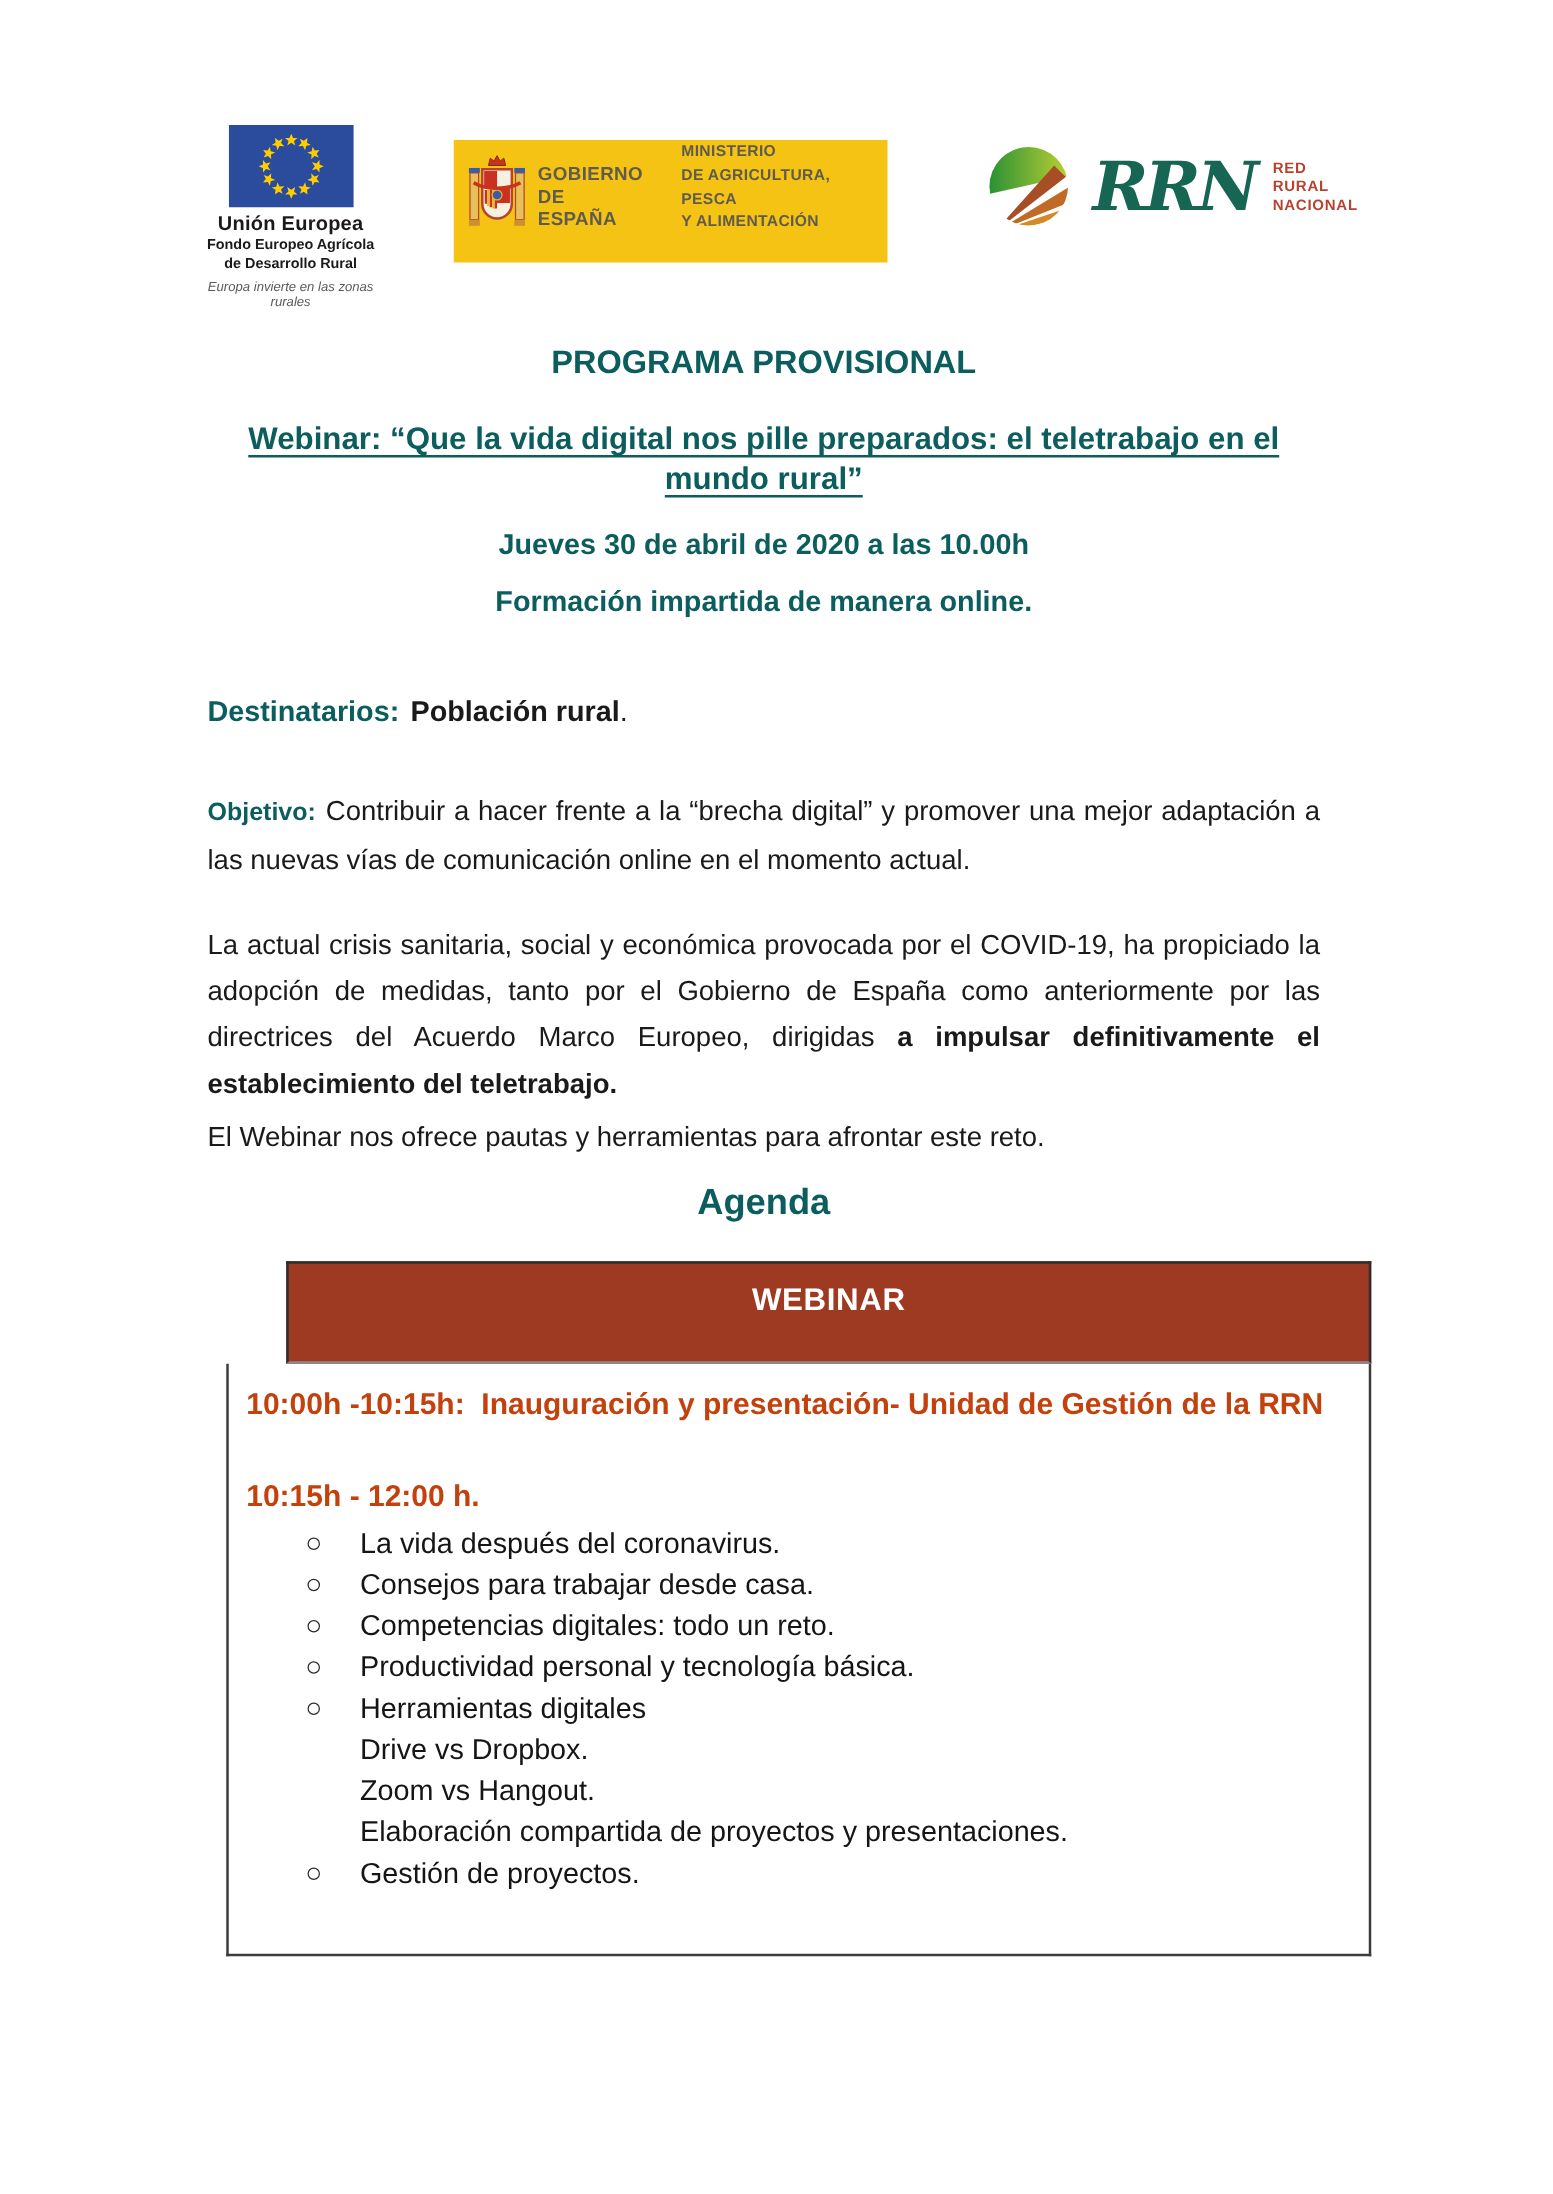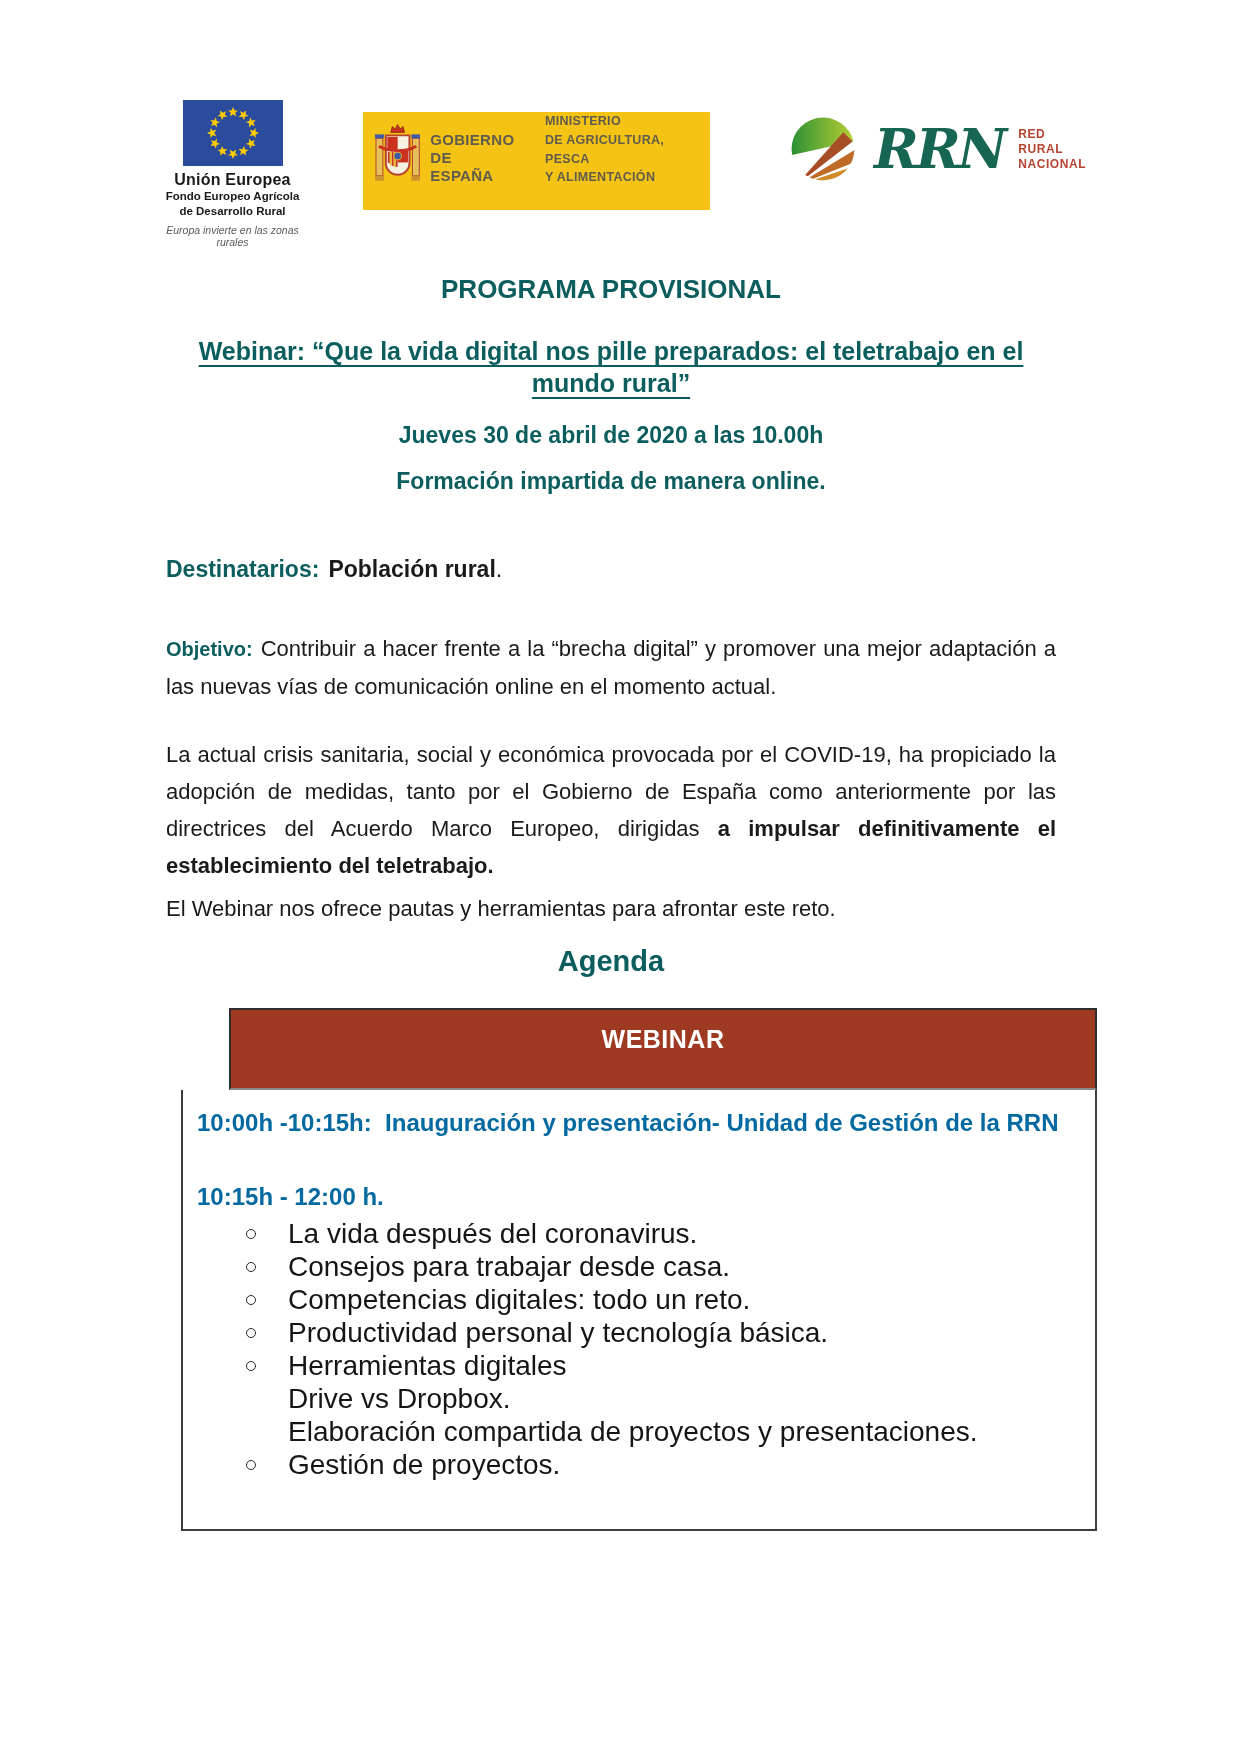--- a/index.html
+++ b/index.html
@@ -53,25 +53,25 @@
   .covid{margin-top:31px;}
   .closing{margin:6px 0 0;font-size:22px;line-height:37px;}
   .agenda-h{margin:16px 0 0;font-size:29px;line-height:36px;color:var(--teal);text-align:center;font-weight:bold;}
   
   .table{margin:29px 0 0 15px;width:916px;box-sizing:border-box;}
   .thead{background:var(--table_header_red);color:#ffffff;font-weight:bold;font-size:25px;
          text-align:center;height:82px;box-sizing:border-box;padding-top:15px;
          border:2px solid #2e2e2e;border-bottom:2px solid #8a8a8a;letter-spacing:.5px;margin-left:48px;}
   .tbody{border:2px solid #3c3c3c;border-top:none;box-sizing:border-box;
          padding:17px 10px 48px 0;min-height:418px;}
-  .agenda-row{position:relative;font-size:28px;line-height:33px;padding-left:105px;color:#151515;}
+  .agenda-row{position:relative;font-size:23px;line-height:33px;padding-left:105px;color:#151515;}
   .agenda-row .bullet{display:none;position:absolute;left:63px;top:12px;width:8px;height:8px;
                       border:1.5px solid #2a2a2a;border-radius:50%;background:transparent;}
   .row-bullet .bullet{display:block;}
-  .row-time{padding-left:14px;color:#0369a1;font-weight:bold;font-size:24px;line-height:32px;margin-bottom:4px;}
+  .row-time{padding-left:14px;color:#c2410c;font-weight:bold;font-size:24px;line-height:32px;margin-bottom:4px;}
   .row-spacer{height:38px;}
 </style>
 </head>
 <body>
 
 <div class="page">
 
   <header class="logos">
 
     <div class="eu">
@@ -233,20 +233,24 @@
           <div class="agenda-row row-bullet">
             <span class="bullet"></span>
             <span class="row-text">Herramientas digitales</span>
           </div>
 
           <div class="agenda-row row-plain">
             
             <span class="row-text">Drive vs Dropbox.</span>
           </div>
 
+          <div class="agenda-row row-plain">
+            
+            <span class="row-text">Zoom vs Hangout.</span>
+          </div>
 
           <div class="agenda-row row-plain">
             
             <span class="row-text">Elaboración compartida de proyectos y presentaciones.</span>
           </div>
 
           <div class="agenda-row row-bullet">
             <span class="bullet"></span>
             <span class="row-text">Gestión de proyectos.</span>
           </div>

